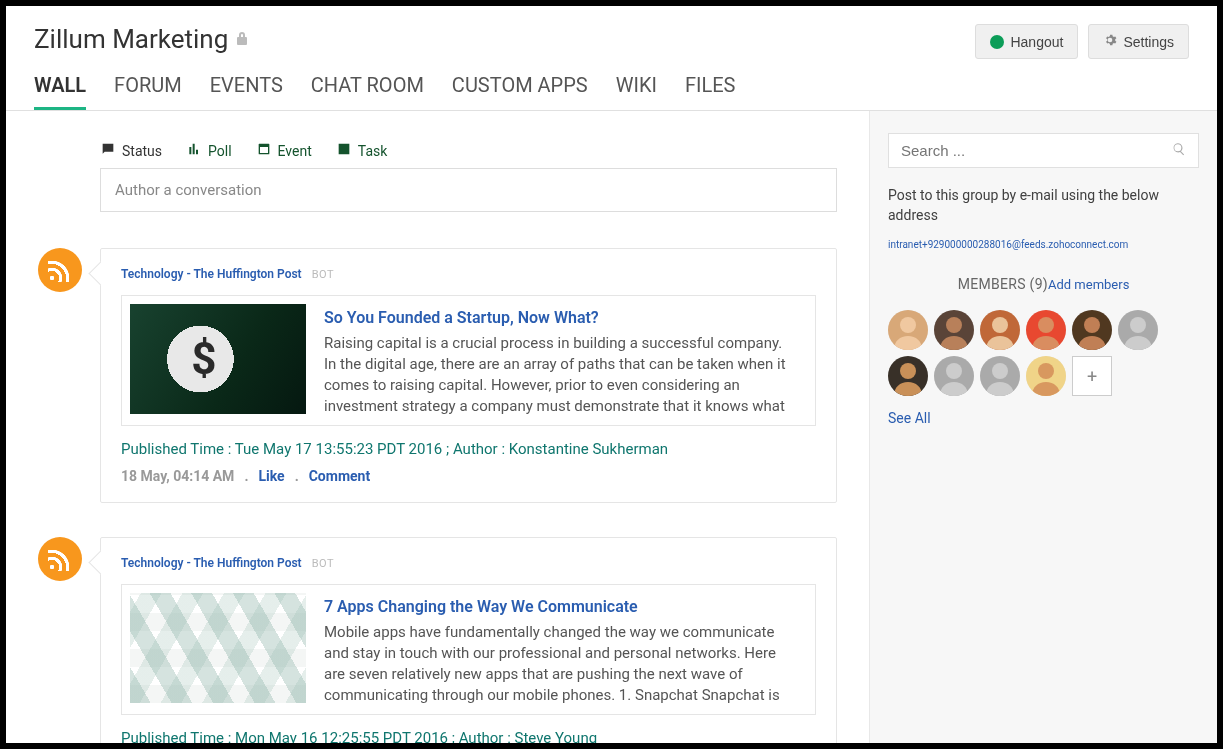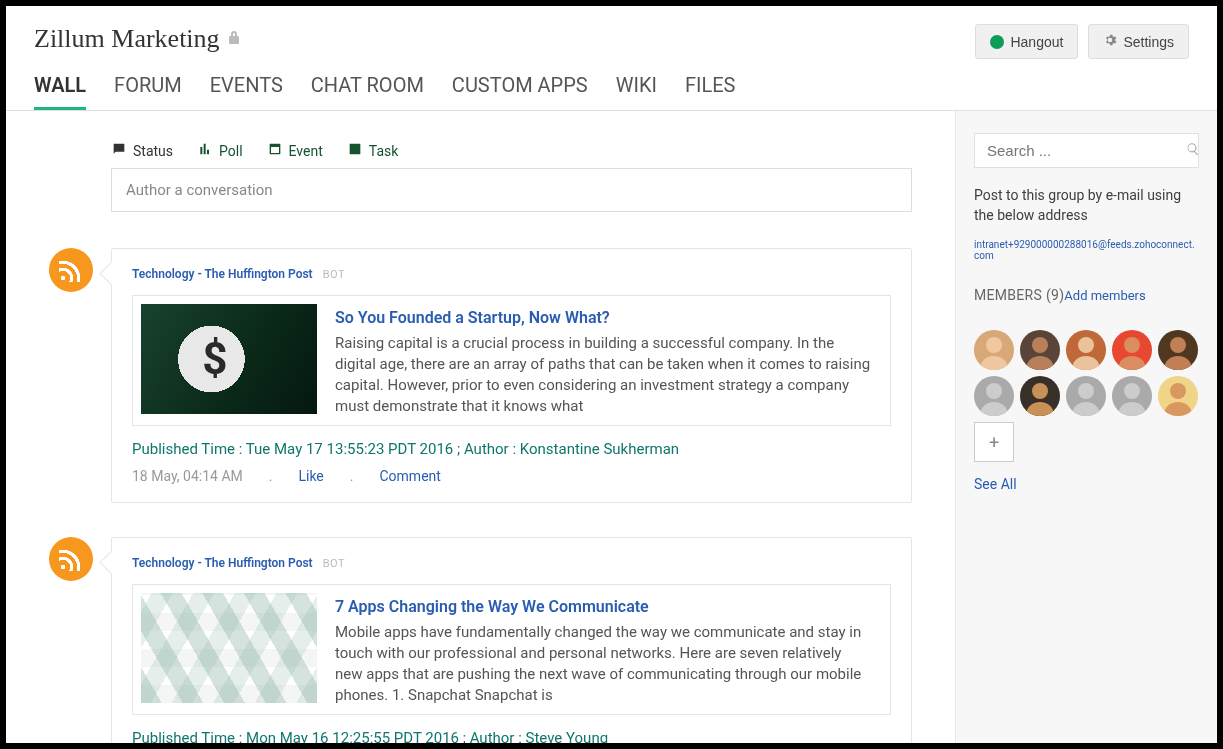--- a/index.html
+++ b/index.html
@@ -28,21 +28,20 @@
       align-items: flex-start;
       margin-bottom: 14px;
     }
     .page-title {
       font-size: 26px;
       font-weight: 400;
       color: #333;
       display: flex;
       align-items: center;
       gap: 8px;
-      font-family: Liberation Serif, serif;
     }
     .lock-icon { color: #bbb; font-size: 14px; }
     .header-actions { display: flex; gap: 10px; }
     .action-btn {
       background: #f0f0f0;
       border: 1px solid #ddd;
       border-radius: 3px;
       padding: 8px 14px;
       font-size: 14px;
       color: #444;
@@ -74,21 +73,21 @@
       font-weight: 600;
       border-bottom-color: #1db584;
     }
     .main-area {
       flex: 1;
       display: flex;
       overflow: hidden;
     }
     .feed {
       flex: 1;
-      padding: 22px 43px;
+      padding: 22px 32px;
       overflow-y: auto;
     }
     .composer-tabs {
       display: flex;
       gap: 24px;
       margin-left: 62px;
       margin-bottom: 0;
     }
     .composer-tab {
       display: flex;
@@ -191,28 +190,29 @@
       line-height: 1.4;
     }
     .post-meta {
       color: #0f766e;
       font-size: 15px;
       margin-bottom: 10px;
     }
     .post-actions {
       display: flex;
       align-items: center;
-      gap: 26px;
+      gap: 10px;
       font-size: 14px;
+      font-weight: bold;
     }
     .post-time { color: #999; }
     .post-action-link { color: #2a5db0; cursor: pointer; }
     .dot-sep { color: #999; }
     .sidebar {
-      width: 262px;
+      width: 348px;
       background: #f7f7f7;
       border-left: 1px solid #e8e8e8;
       padding: 22px 18px;
       overflow-y: auto;
     }
     .search-wrap {
       background: #fff;
       border: 1px solid #e0e0e0;
       display: flex;
       align-items: center;
@@ -237,23 +237,23 @@
     .email-link {
       color: #2a5db0;
       font-size: 10px;
       word-break: break-all;
       display: block;
       margin-bottom: 26px;
       cursor: pointer;
     }
     .members-header {
       display: flex;
-      justify-content: flex-start;
-      align-items: center;
-      margin-bottom: 27px;
+      justify-content: center;
+      align-items: center;
+      margin-bottom: 18px;
     }
     .members-title { color: #666; font-size: 14px; letter-spacing: 0.3px; }
     .add-members { color: #2a5db0; font-size: 13px; cursor: pointer; }
     .members-grid {
       display: flex;
       flex-wrap: wrap;
       gap: 6px;
       margin-bottom: 12px;
     }
     .member-avatar {

